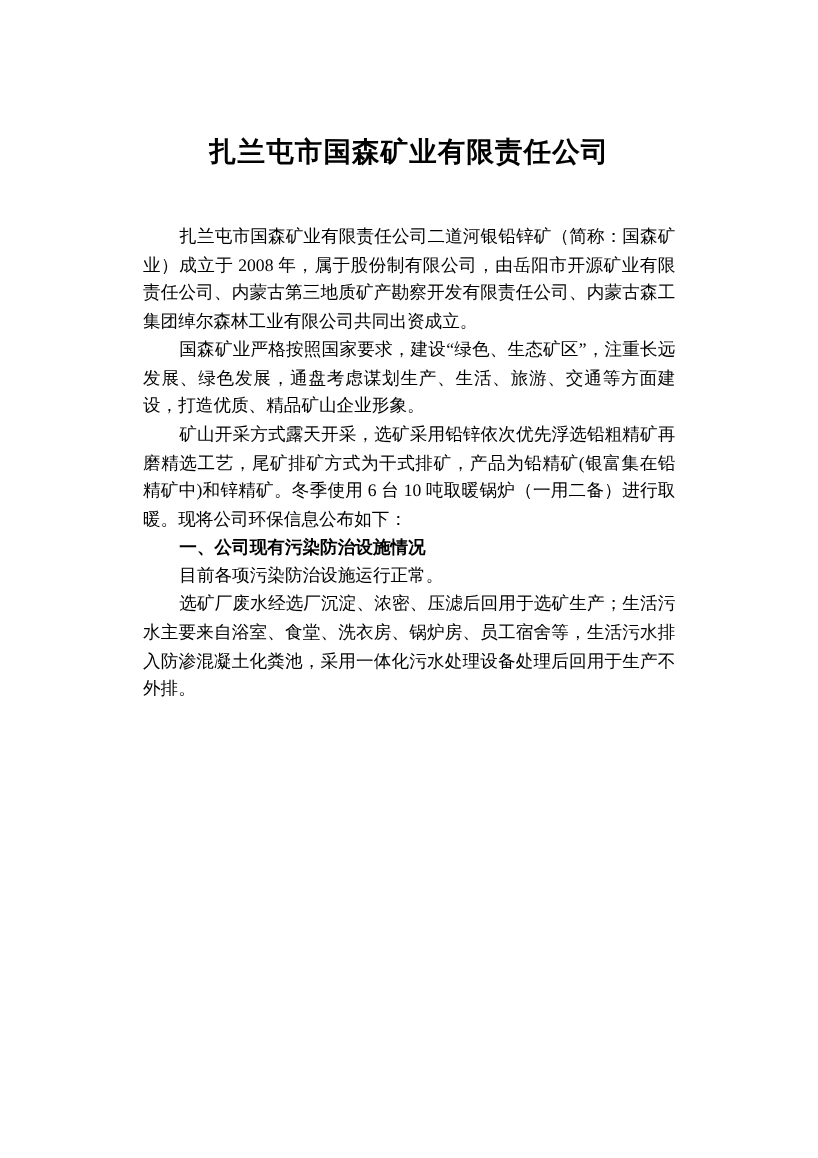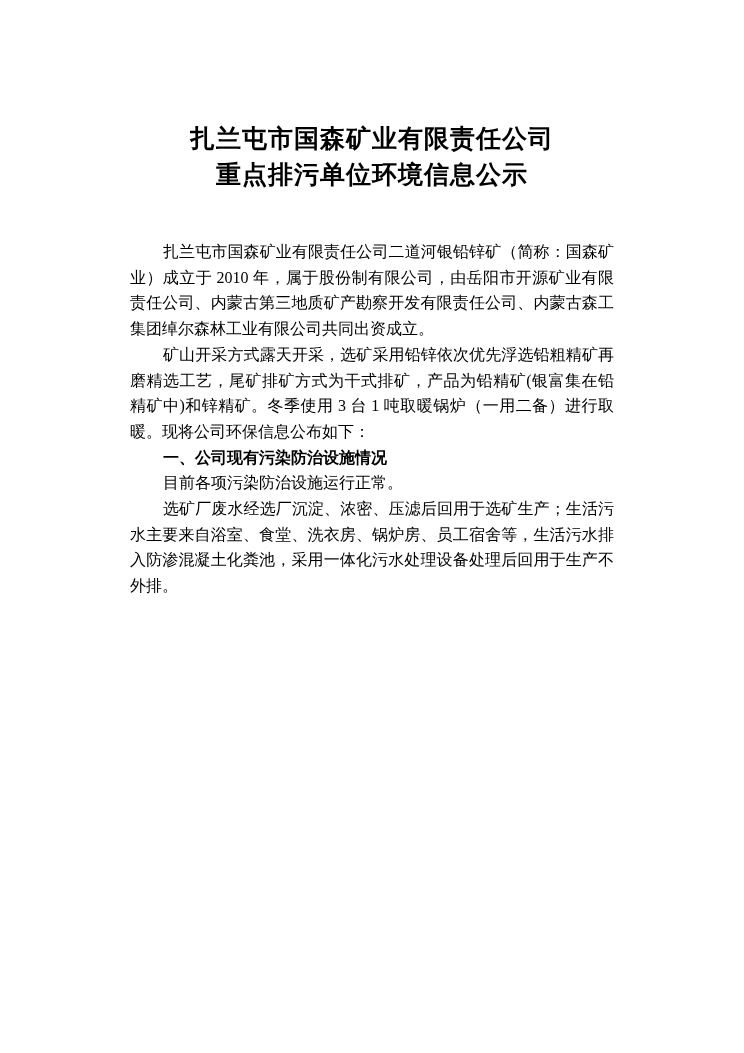--- a/index.html
+++ b/index.html
@@ -49,25 +49,25 @@
   }
 </style>
 </head>
 <body>
 
 <div class="page">
   <div class="content">
 
     <h1 class="doc-title">
       <span class="title-line">扎兰屯市国森矿业有限责任公司</span>
-      <span class="title-line">重点排污单位环境信息公示</span>
     </h1>
 
     <div class="doc-body">
-      <p>扎兰屯市国森矿业有限责任公司二道河银铅锌矿（简称：国森矿业）成立于 2010 年，属于股份制有限公司，由岳阳市开源矿业有限责任公司、内蒙古第三地质矿产勘察开发有限责任公司、内蒙古森工集团绰尔森林工业有限公司共同出资成立。</p>
-      <p>矿山开采方式露天开采，选矿采用铅锌依次优先浮选铅粗精矿再磨精选工艺，尾矿排矿方式为干式排矿，产品为铅精矿(银富集在铅精矿中)和锌精矿。冬季使用 3 台 1 吨取暖锅炉（一用二备）进行取暖。现将公司环保信息公布如下：</p>
+      <p>扎兰屯市国森矿业有限责任公司二道河银铅锌矿（简称：国森矿业）成立于 2008 年，属于股份制有限公司，由岳阳市开源矿业有限责任公司、内蒙古第三地质矿产勘察开发有限责任公司、内蒙古森工集团绰尔森林工业有限公司共同出资成立。</p>
+      <p>国森矿业严格按照国家要求，建设“绿色、生态矿区”，注重长远发展、绿色发展，通盘考虑谋划生产、生活、旅游、交通等方面建设，打造优质、精品矿山企业形象。</p>
+      <p>矿山开采方式露天开采，选矿采用铅锌依次优先浮选铅粗精矿再磨精选工艺，尾矿排矿方式为干式排矿，产品为铅精矿(银富集在铅精矿中)和锌精矿。冬季使用 6 台 10 吨取暖锅炉（一用二备）进行取暖。现将公司环保信息公布如下：</p>
       <h2 class="section-heading">一、公司现有污染防治设施情况</h2>
       <p>目前各项污染防治设施运行正常。</p>
       <p>选矿厂废水经选厂沉淀、浓密、压滤后回用于选矿生产；生活污水主要来自浴室、食堂、洗衣房、锅炉房、员工宿舍等，生活污水排入防渗混凝土化粪池，采用一体化污水处理设备处理后回用于生产不外排。</p>
     </div>
 
   </div>
 </div>
 
 </body></html>

